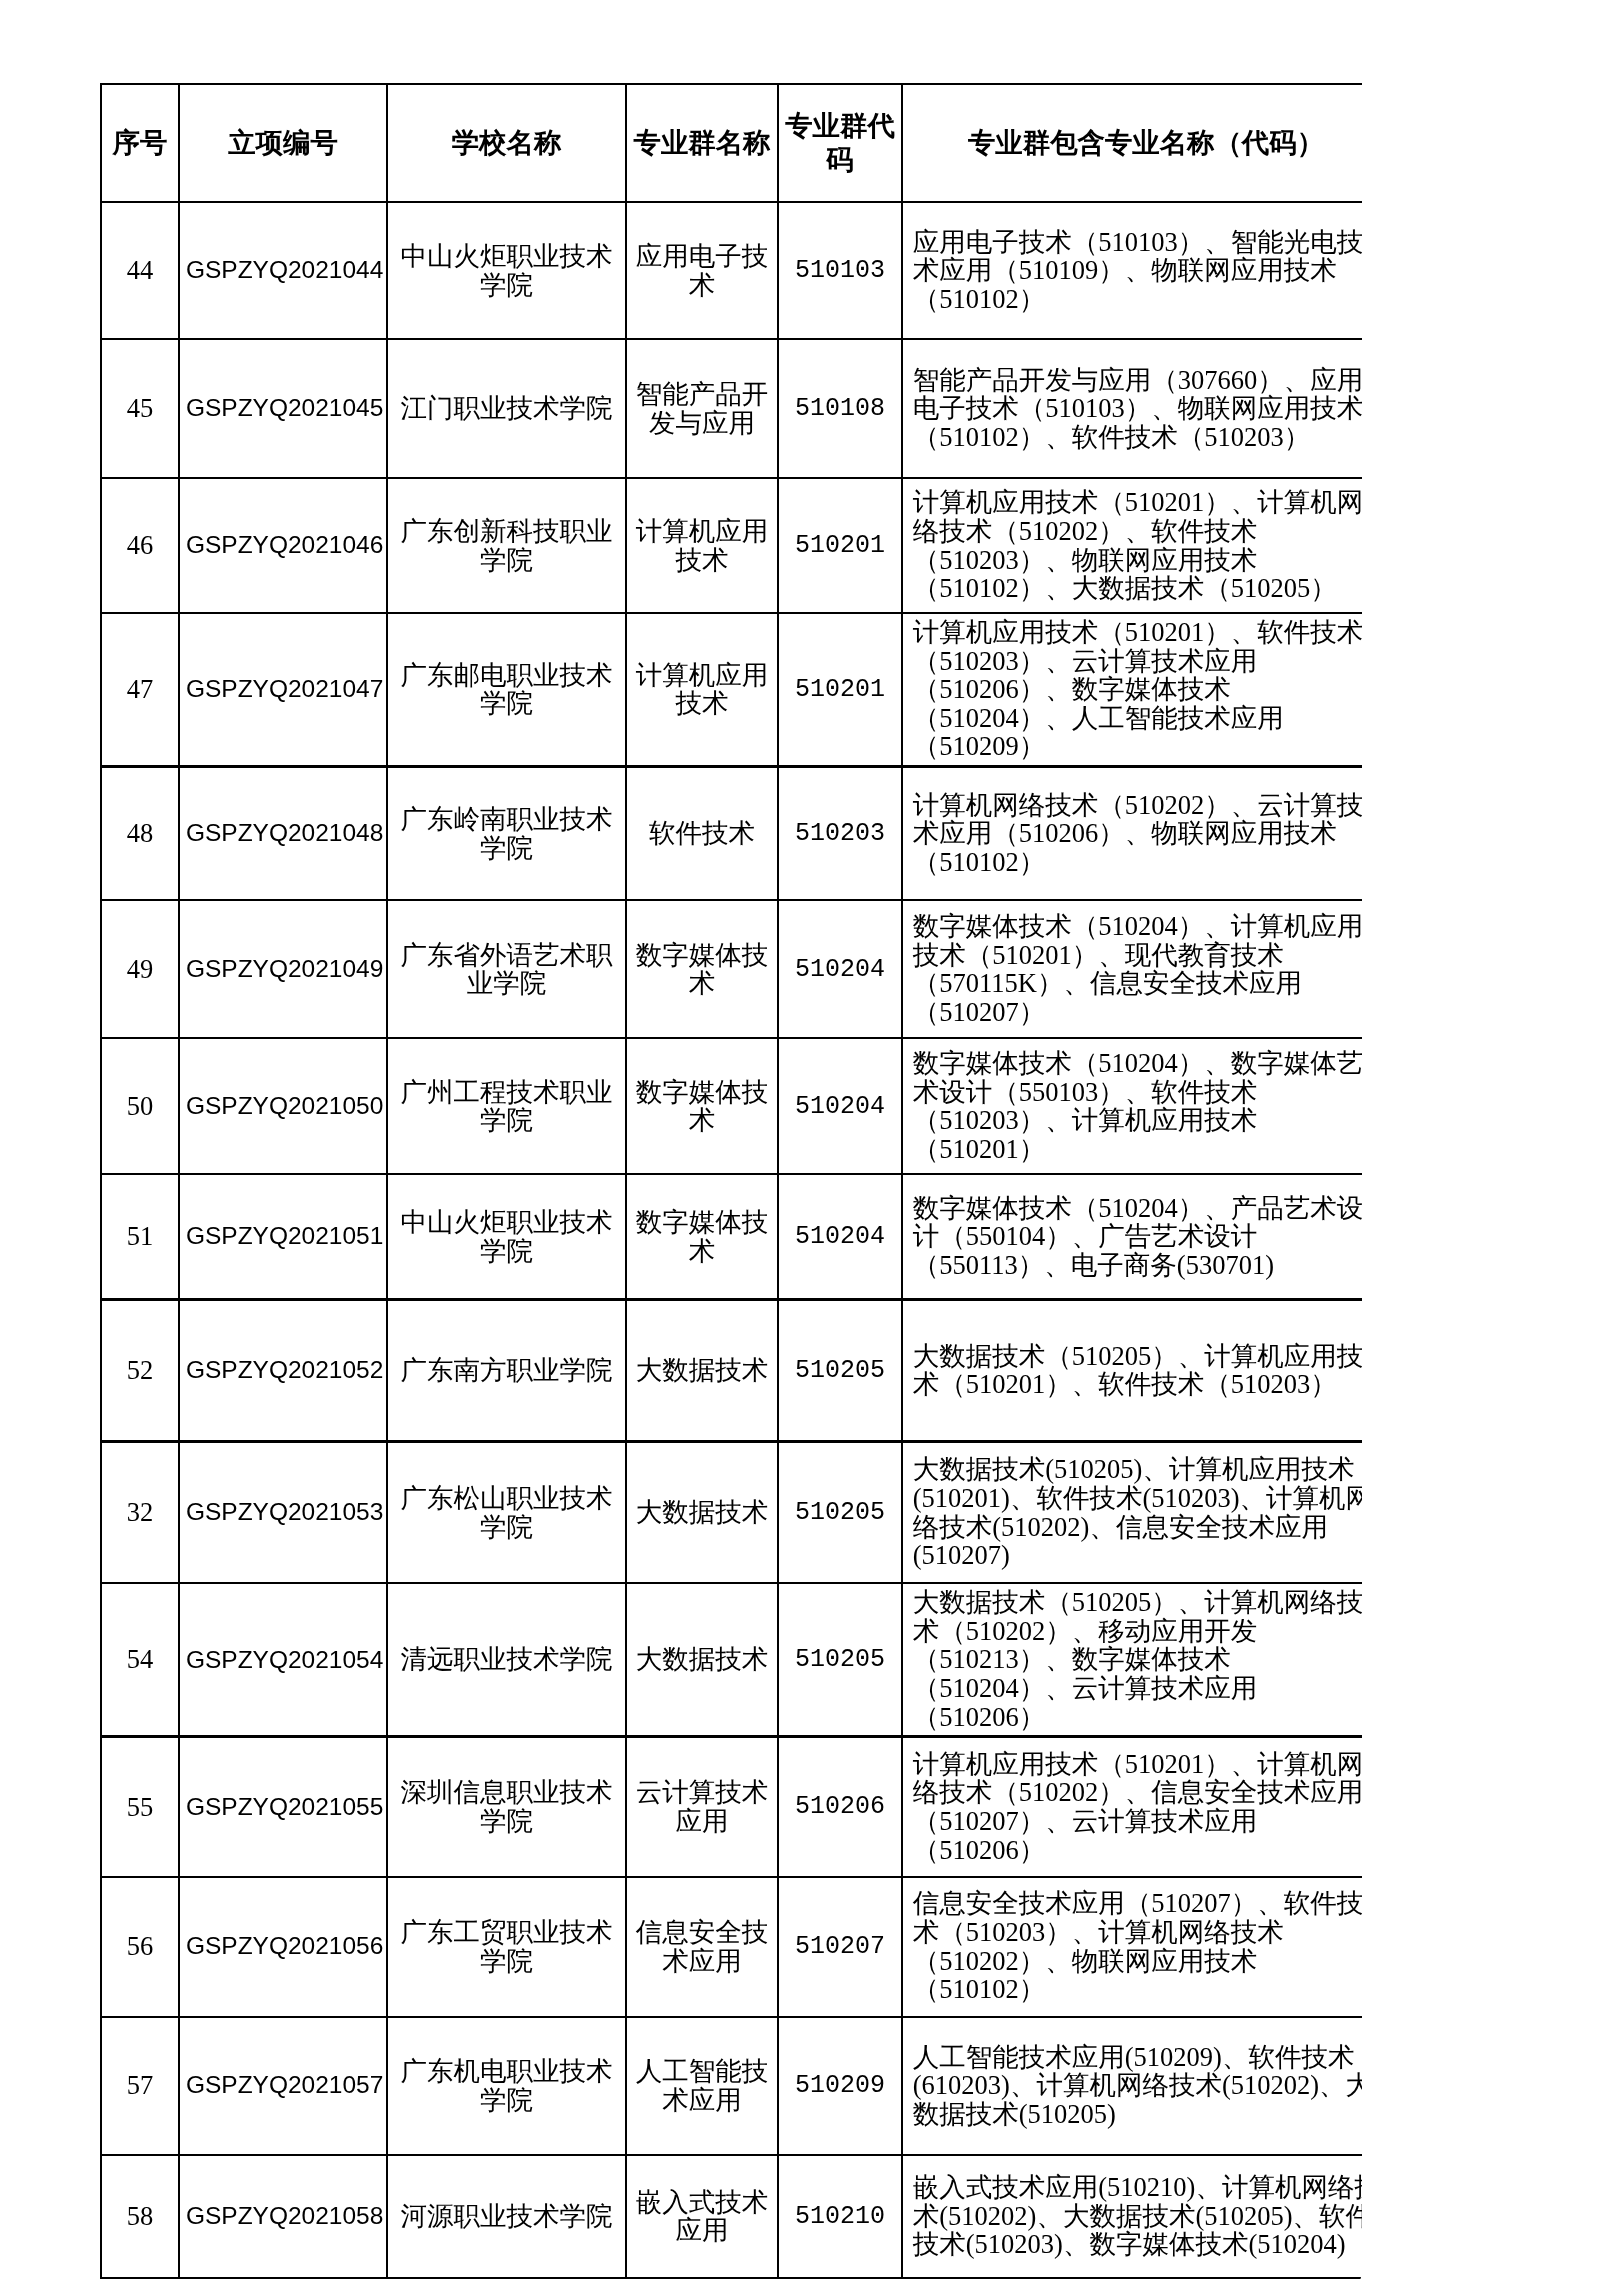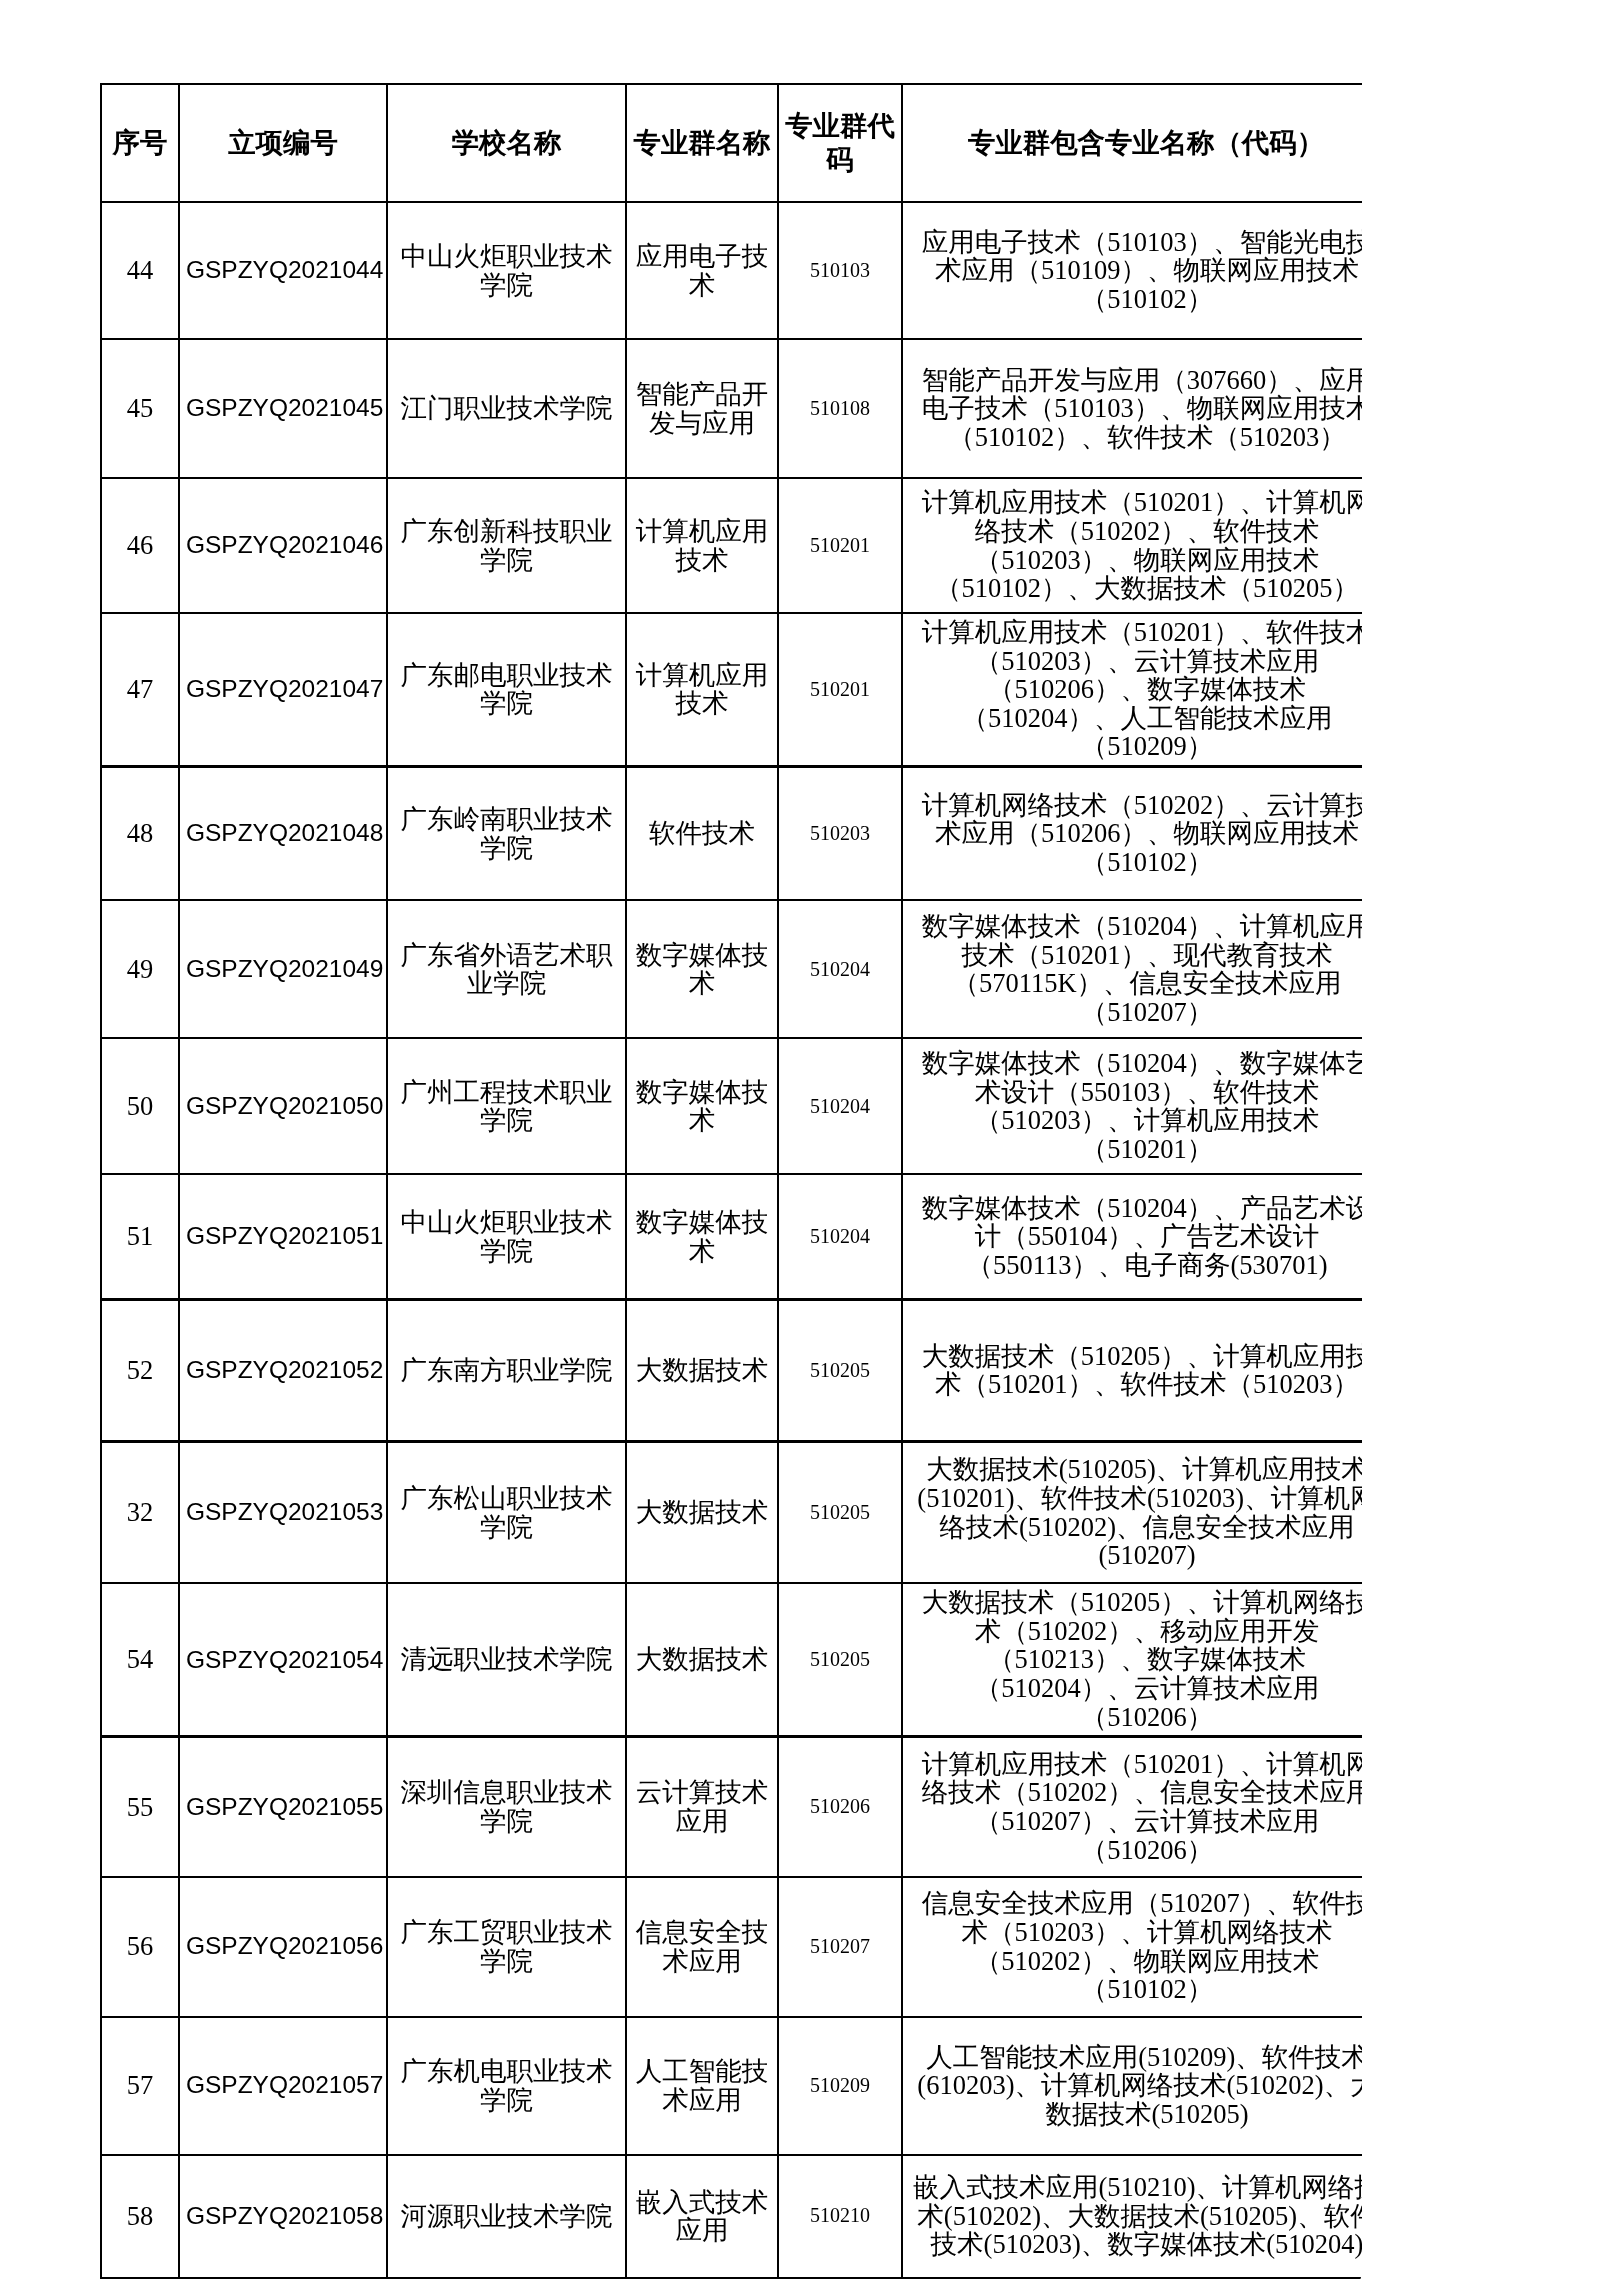--- a/index.html
+++ b/index.html
@@ -49,24 +49,25 @@
     padding: 2.9px 5.9px;
     text-align: center;
   }
   .approval-table td.c-pid {
     font-size: 24.5px;
     font-family: Liberation Sans, sans-serif;
     letter-spacing: 0px;
     white-space: nowrap;
   }
   .approval-table td.c-code {
-    font-size: 20px;
+    font-size: 25px;
+    font-family: Liberation Mono, monospace;
   }
   .approval-table td.c-majors {
-    text-align: center;
+    text-align: left;
     padding: 3.9px 7.8px 3.9px 9.8px;
   }
   tr.thick-bottom td {
     border-bottom-width: 3.9px;
   }
   
   col.w-seq    { width: 78px; }
   col.w-pid    { width: 208px; }
   col.w-school { width: 239px; }
   col.w-group  { width: 152px; }

